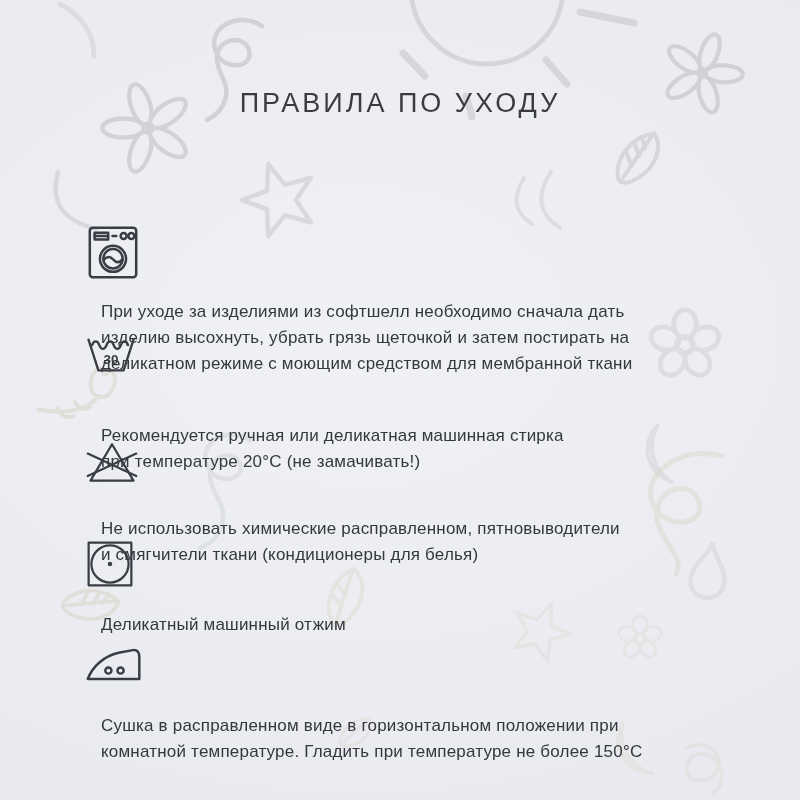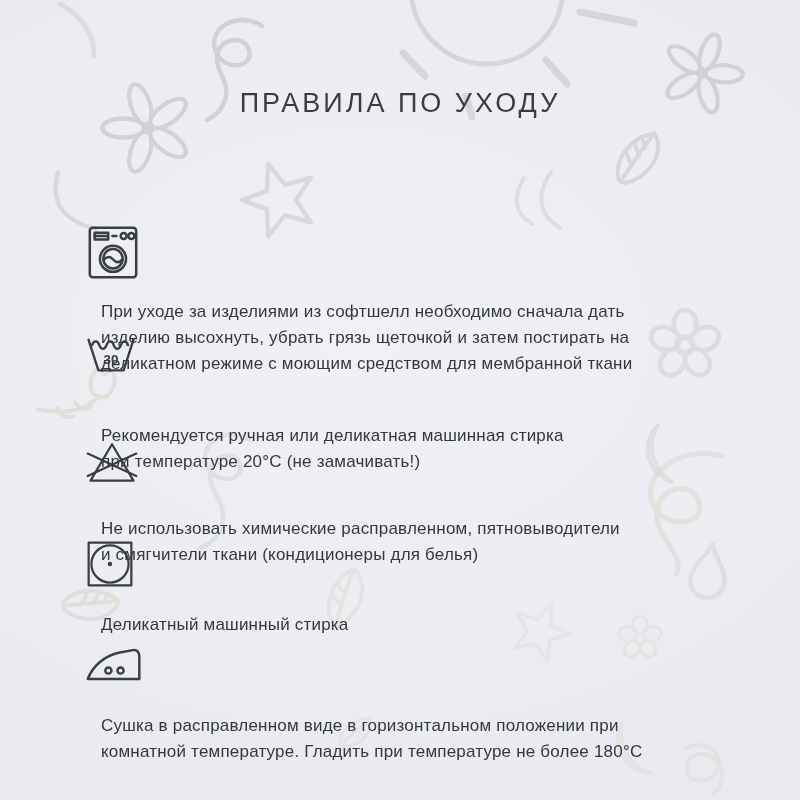--- a/index.html
+++ b/index.html
@@ -180,28 +180,28 @@
   </div>
 
   <div class="rule r4">
     <div class="icon-box">
       <svg width="52" height="52" viewBox="0 0 56 56" class="care-icon" stroke-width="2.4">
         <rect x="5" y="5" width="46" height="46"></rect>
         <circle cx="28" cy="28" r="20"></circle>
         <circle cx="28" cy="28" r="2.4" fill="#3a3d43" stroke="none"></circle>
       </svg>
     </div>
-    <p class="rule-text">Деликатный машинный стирка</p>
+    <p class="rule-text">Деликатный машинный отжим</p>
   </div>
 
   <div class="rule r5">
     <div class="icon-box">
       <svg width="60" height="46" viewBox="0 0 64 48" class="care-icon" stroke-width="2.6">
         <path d="M4,41 L59,41 L59,17 C59,12.5 56.5,9.5 52,10.3 L37,13 C21,16.5 9,28 4,41 Z"></path>
         <circle cx="26" cy="32" r="3.3"></circle>
         <circle cx="39" cy="32" r="3.3"></circle>
       </svg>
     </div>
     <p class="rule-text">Сушка в расправленном виде в горизонтальном положении при
-комнатной температуре. Гладить при температуре не более 180°С</p>
+комнатной температуре. Гладить при температуре не более 150°С</p>
   </div>
 
 </div>
 
 </body></html>

